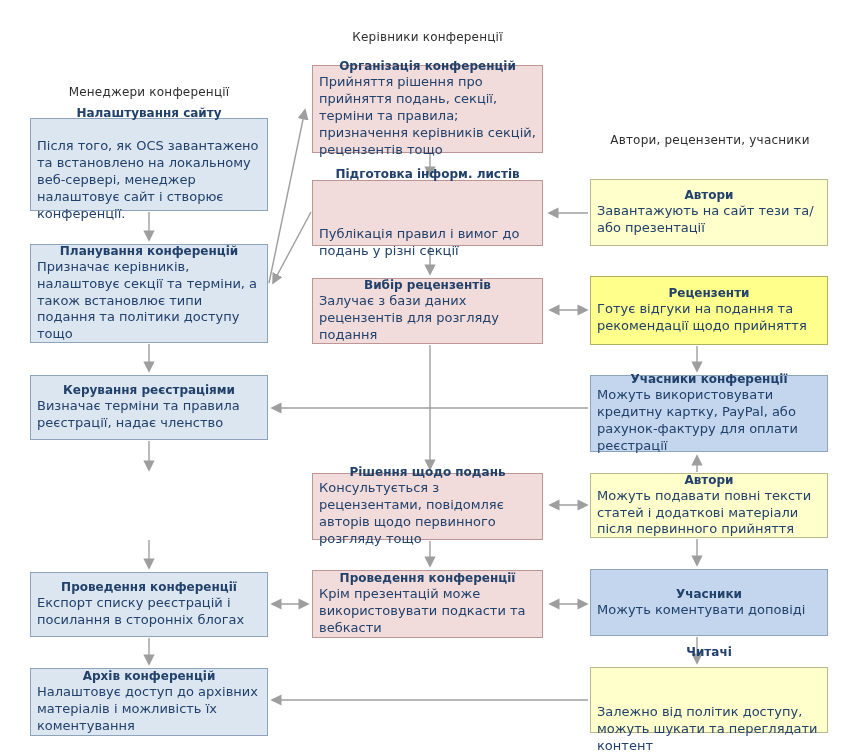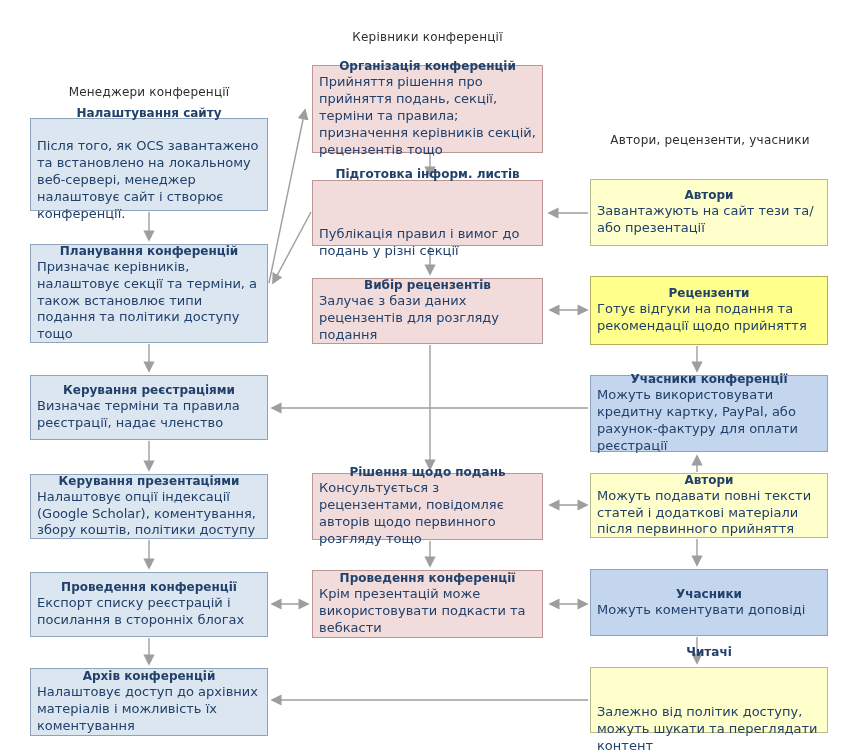--- a/index.html
+++ b/index.html
@@ -75,24 +75,20 @@
     <div class="box-body">Після того, як OCS завантажено та встановлено на локальному веб-сервері, менеджер налаштовує сайт і створює конференції.</div>
   </div>
   <div class="box blue" style="left:30px;top:244px;width:238px;height:99px;">
     <div class="box-title">Планування конференцій</div>
     <div class="box-body">Призначає керівників, налаштовує секції та терміни,  а також встановлює типи  подання та політики  доступу тощо</div>
   </div>
   <div class="box blue" style="left:30px;top:375px;width:238px;height:65px;">
     <div class="box-title">Керування реєстраціями</div>
     <div class="box-body">Визначає терміни та правила реєстрації, надає членство</div>
   </div>
-  <div class="box blue" style="left:30px;top:474px;width:238px;height:65px;">
-    <div class="box-title">Керування презентаціями</div>
-    <div class="box-body">Налаштовує опції індексації (Google Scholar), коментування, збору коштів, політики  доступу</div>
-  </div>
   <div class="box blue" style="left:30px;top:572px;width:238px;height:65px;">
     <div class="box-title">Проведення конференції</div>
     <div class="box-body">Експорт списку реєстрацій і посилання в сторонніх блогах</div>
   </div>
   <div class="box blue" style="left:30px;top:668px;width:238px;height:68px;">
     <div class="box-title">Архів конференцій</div>
     <div class="box-body">Налаштовує доступ до архівних матеріалів і можливість їх коментування</div>
   </div>
 
   <div class="box pink" style="left:312px;top:65px;width:231px;height:88px;">

